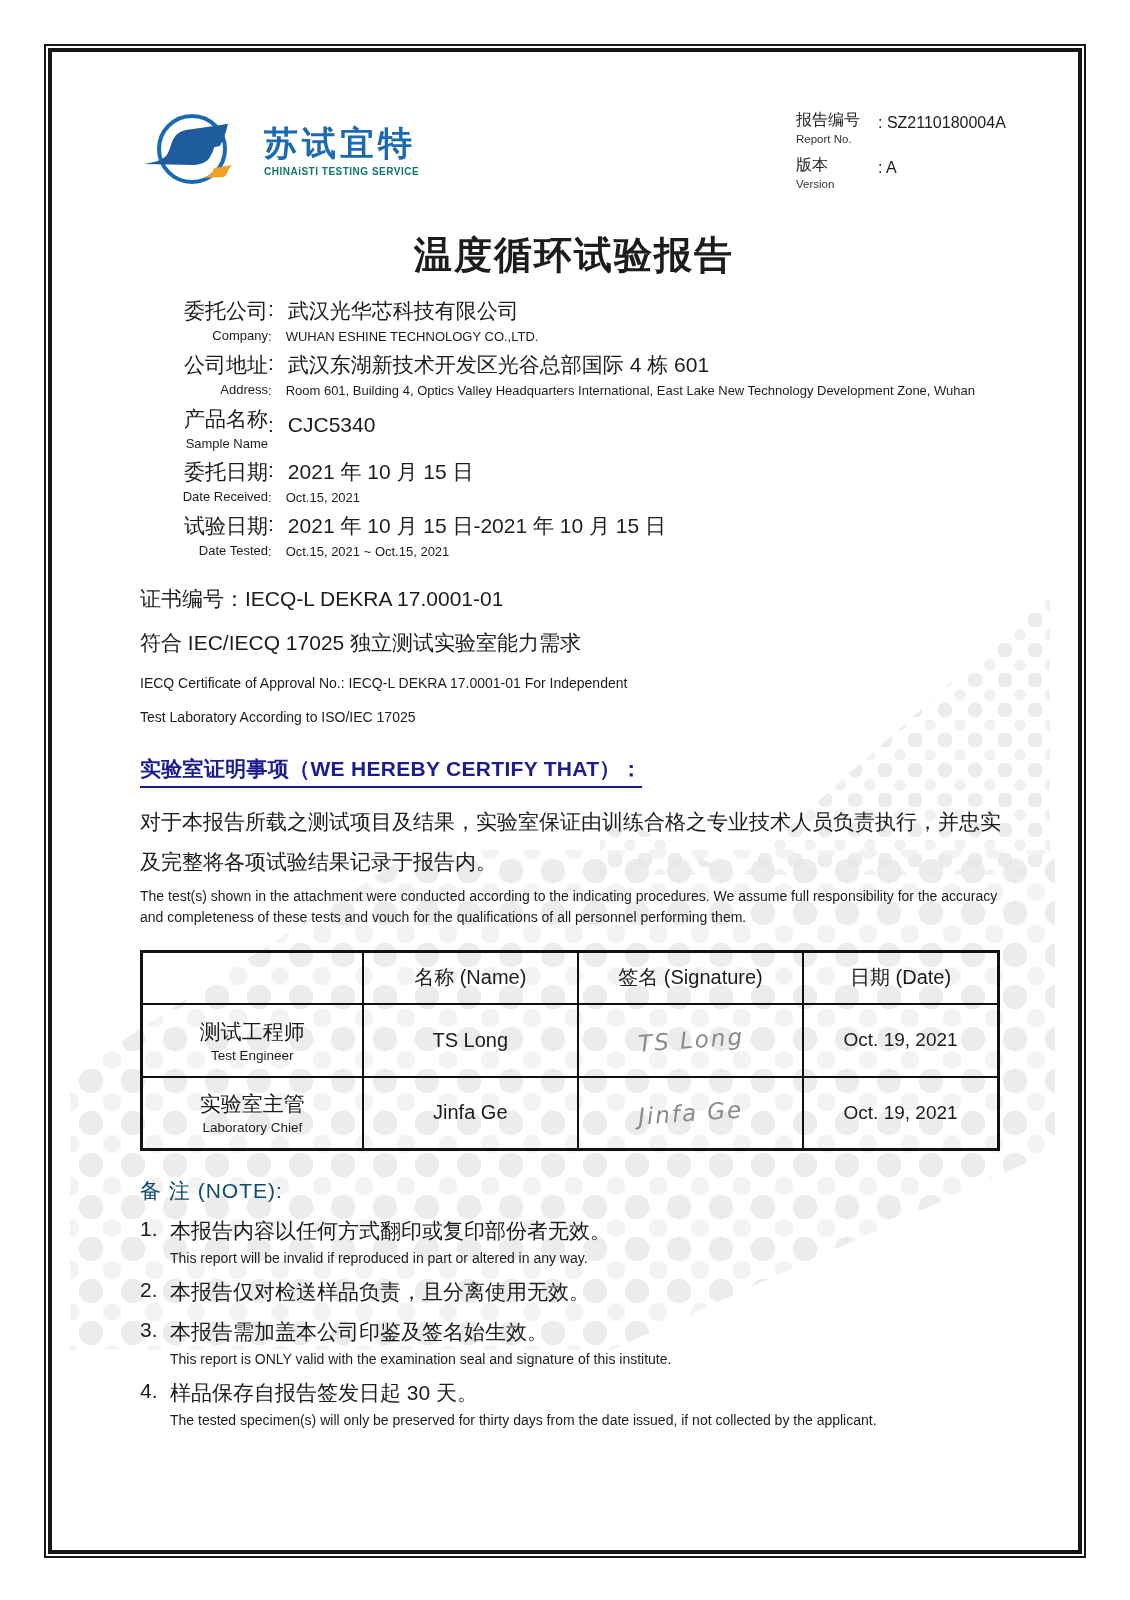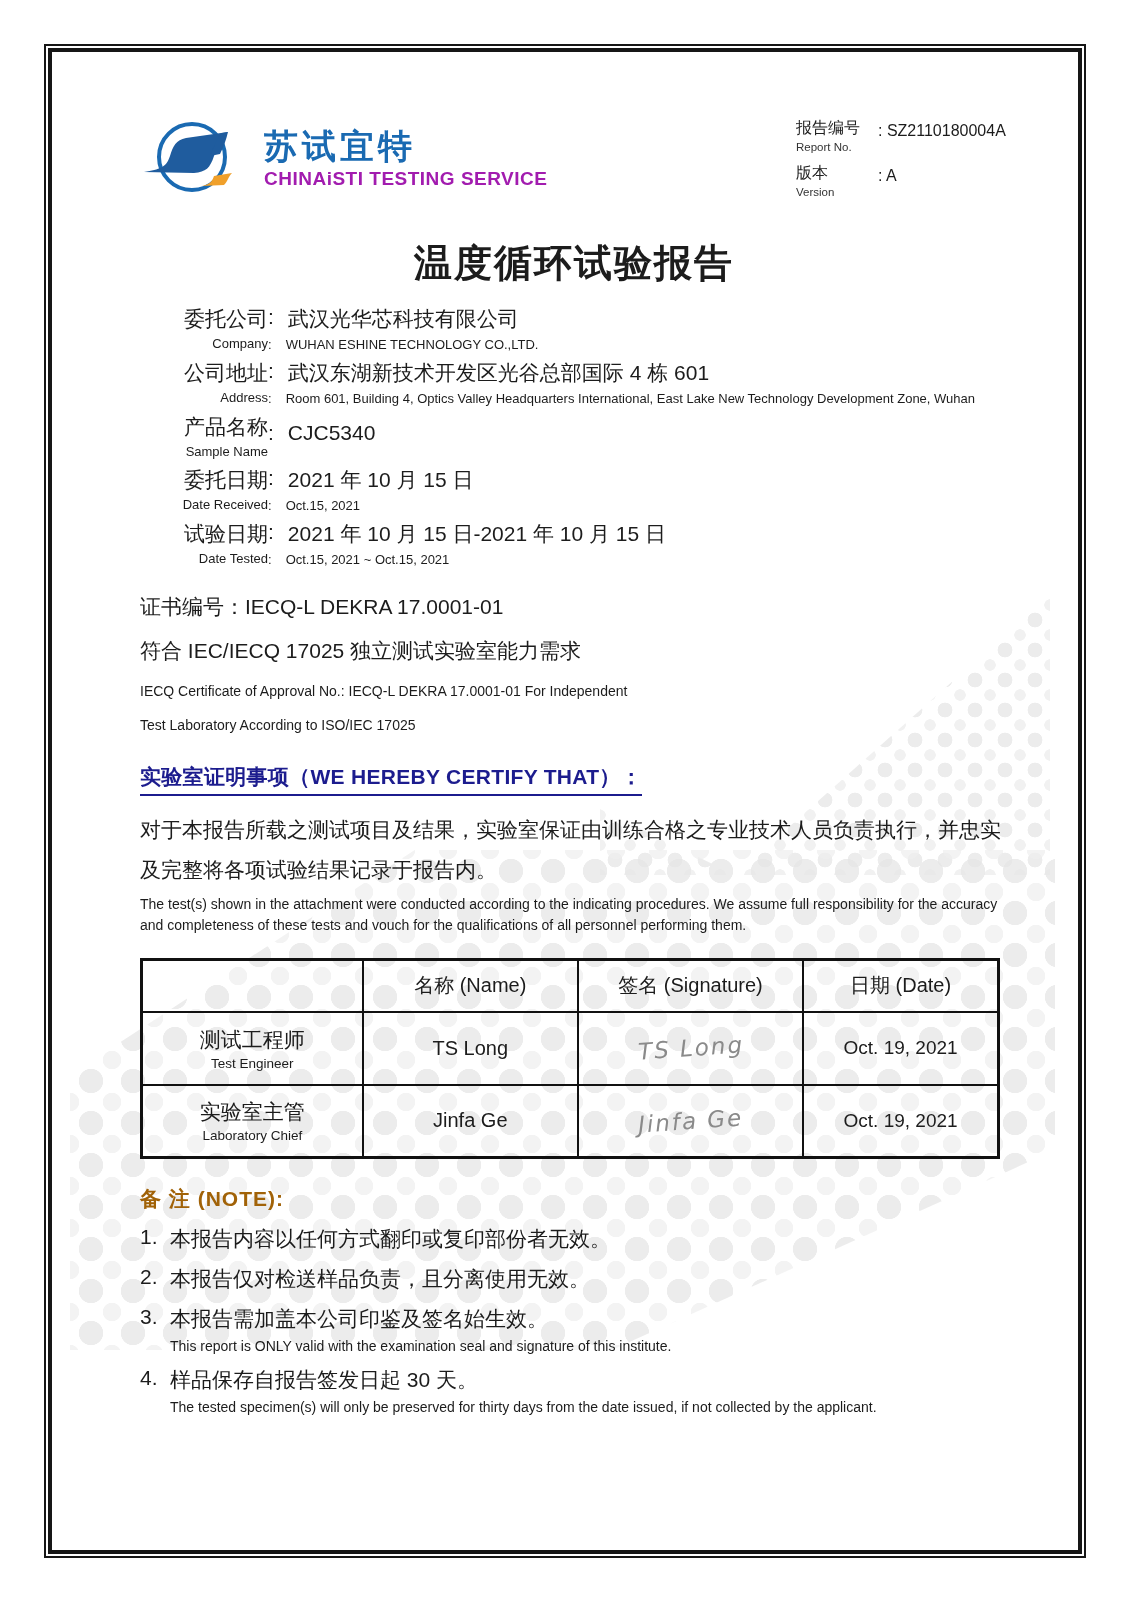--- a/index.html
+++ b/index.html
@@ -30,28 +30,28 @@
   .dots-b {
     left:70px; top:850px; width:985px; height:500px; opacity:.75;
     background-image:
       radial-gradient(#e6e6e6 40%, rgba(255,255,255,0) 42%),
       radial-gradient(#efefef 30%, rgba(255,255,255,0) 32%);
     background-size:42px 42px, 42px 42px;
     background-position:0 0, 21px 21px;
     clip-path:polygon(35% 0, 100% 0, 100% 60%, 55% 100%, 0 100%, 0 45%);
   }
 
-  .content { position:absolute; left:52px; top:64px; width:1026px; height:1498px;
+  .content { position:absolute; left:52px; top:56px; width:1026px; height:1498px;
              padding:52px 70px 0 88px; z-index:1; }
 
   
   .header { display:flex; justify-content:space-between; align-items:flex-start; }
   .logo { display:flex; align-items:center; gap:12px; }
   .logo-text .zh { font-size:34px; font-weight:bold; color:#1a6ab2; letter-spacing:4px; line-height:1.1; }
-  .logo-text .en { font-size:19px; font-weight:bold; color:#a21caf; letter-spacing:.5px; margin-top:3px; }
+  .logo-text .en { font-size:10px; font-weight:bold; color:#0f766e; letter-spacing:.5px; margin-top:3px; }
   .meta { width:212px; margin-top:2px; }
   .meta-row { display:flex; margin-bottom:10px; }
   .meta-labels { width:82px; }
   .meta-zh { font-size:16px; color:#222; }
   .meta-en { font-size:11.5px; color:#333; margin-top:2px; }
   .meta-val { font-size:16px; padding-top:4px; }
 
   
   .title-zh { text-align:center; font-size:38px; font-weight:bold; letter-spacing:2px; margin-top:30px; }
   .title-en { text-align:center; font-size:19px; font-weight:bold; margin-top:22px; letter-spacing:.3px; }
@@ -93,21 +93,21 @@
   .cell-name { font-size:20px; }
   .cell-date { font-size:19px; }
   .signature {
     display:inline-block; font-family:"DejaVu Sans",sans-serif; font-style:italic;
     color:#8a8a8a; font-size:23px; transform:rotate(-4deg); letter-spacing:2px;
   }
   .c1 { width:222px; } .c2 { width:216px; } .c3 { width:226px; } .c4 { width:196px; }
 
   
   .sec-notes { margin-top:26px; }
-  .h-note { color:#a16207; font-weight:bold; font-size:21px; letter-spacing:1px; }
+  .h-note { color:#0c4a6e; font-weight:normal; font-size:21px; letter-spacing:1px; }
   .note-item { margin-top:12px; }
   .note-zh { font-size:21px; display:flex; }
   .note-num { width:30px; flex:none; }
   .note-en { font-size:14px; margin:5px 0 0 30px; }
 </style>
 </head>
 <body>
 
 <div class="page">
 
@@ -288,20 +288,21 @@
       </table>
 
     <div class="sec-notes">
       <div class="h-note">备 注 (NOTE):</div>
 
       <div class="note-item">
         <div class="note-zh">
             <span class="note-num">1.</span>
             <span>本报告内容以任何方式翻印或复印部份者无效。</span>
           </div>
+        <div class="note-en">This report will be invalid if reproduced in part or altered in any way.</div>
       </div>
       <div class="note-item">
         <div class="note-zh">
             <span class="note-num">2.</span>
             <span>本报告仅对检送样品负责，且分离使用无效。</span>
           </div>
       </div>
       <div class="note-item">
         <div class="note-zh">
             <span class="note-num">3.</span>

